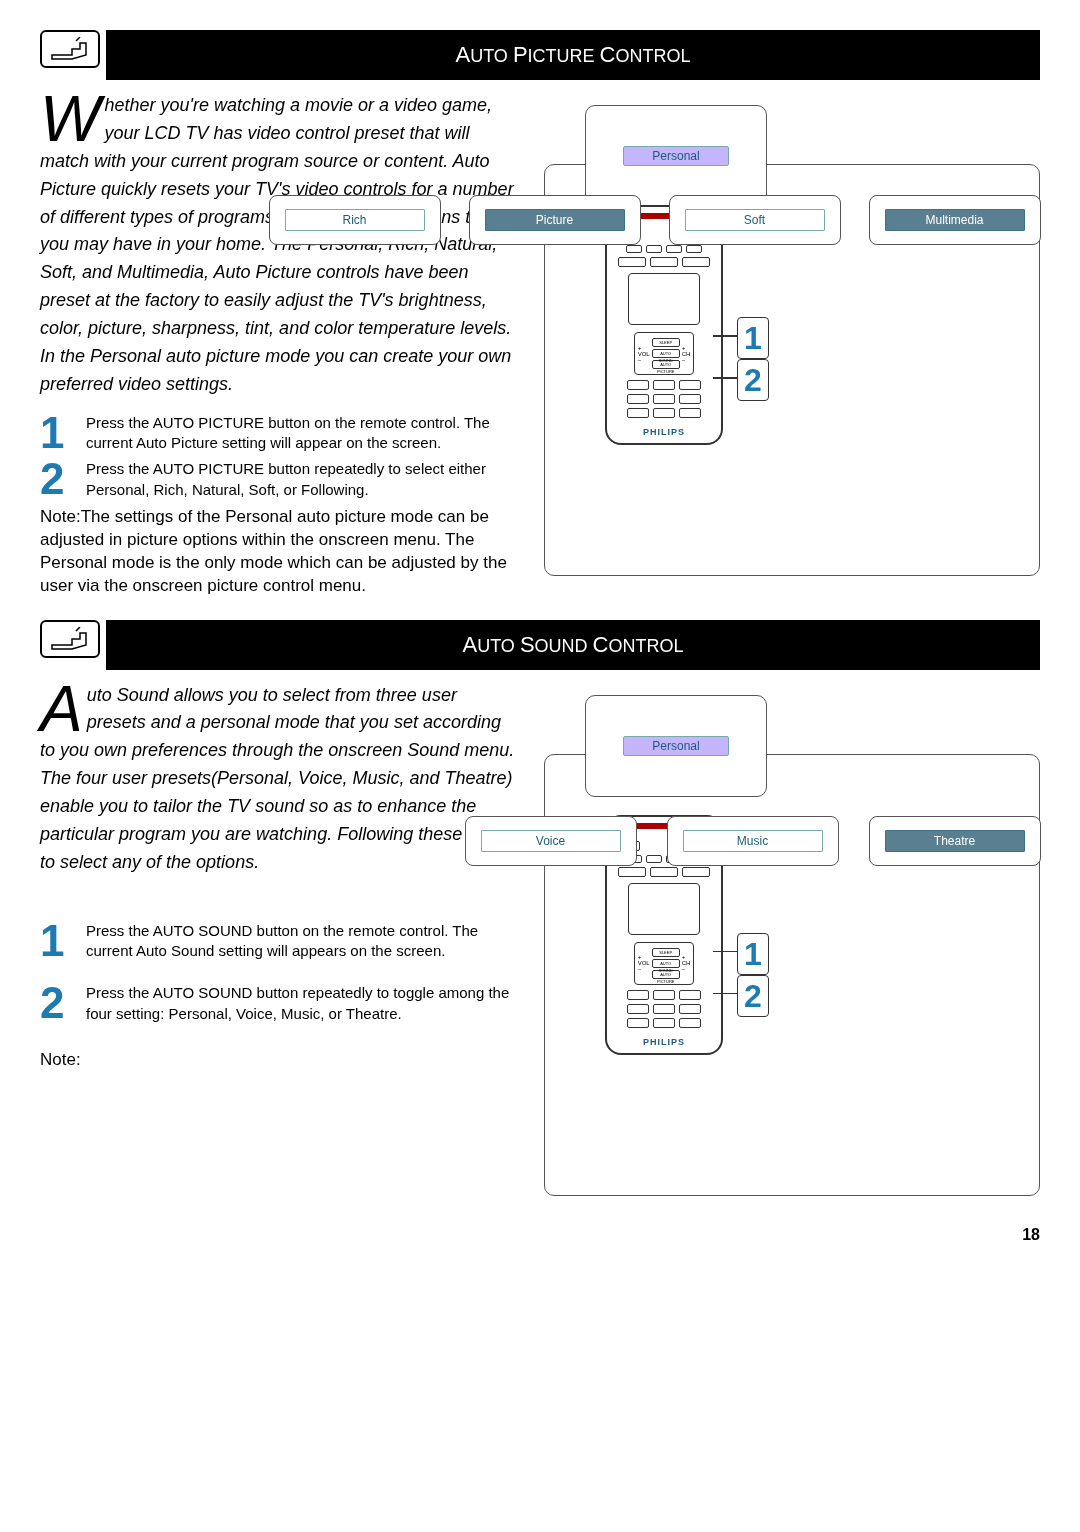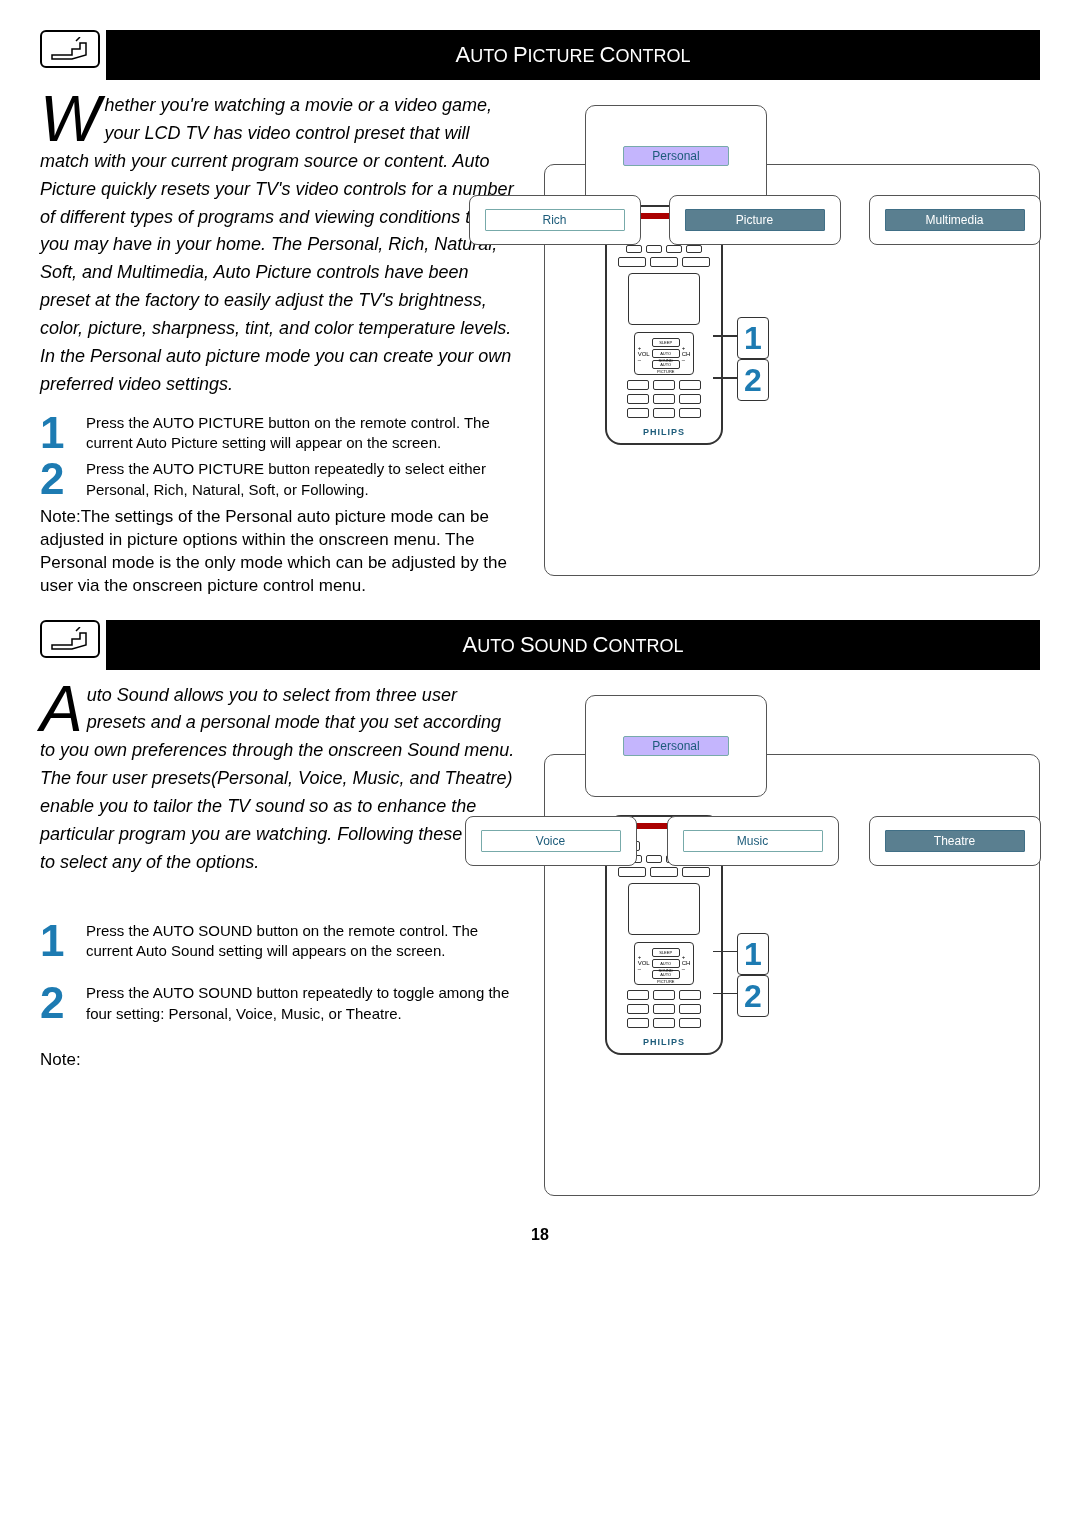--- a/index.html
+++ b/index.html
@@ -217,21 +217,21 @@
     text-align: center;
     line-height: 1;
     padding: 4px 2px;
     background:#fff;
   }
   .callout-line {
     position:absolute;
     height:1.5px; background:#333;
   }
   .page-num {
-    text-align: center;
+    text-align: right;
     font-weight: bold;
     font-size: 16px;
     margin-top: 30px;
   }
 </style>
 </head>
 <body>
 
 <div class="header-row">
   <div class="hand-icon">
@@ -320,20 +320,23 @@
       <div class="callout-line" style="left:168px; top:212px; width:24px;"></div>
 
       <div class="side-options">
         <div class="side-box">
             <span class="mode-badge light">Rich</span>
           </div>
         <div class="side-box">
             <span class="mode-badge">Picture</span>
           </div>
         <div class="side-box">
+            <span class="mode-badge light">Soft</span>
+          </div>
+        <div class="side-box">
             <span class="mode-badge">Multimedia</span>
           </div>
       </div>
     </div>
   </div>
 </div>
 
 <div style="height:22px"></div>
 <div class="header-row">
   <div class="hand-icon">

